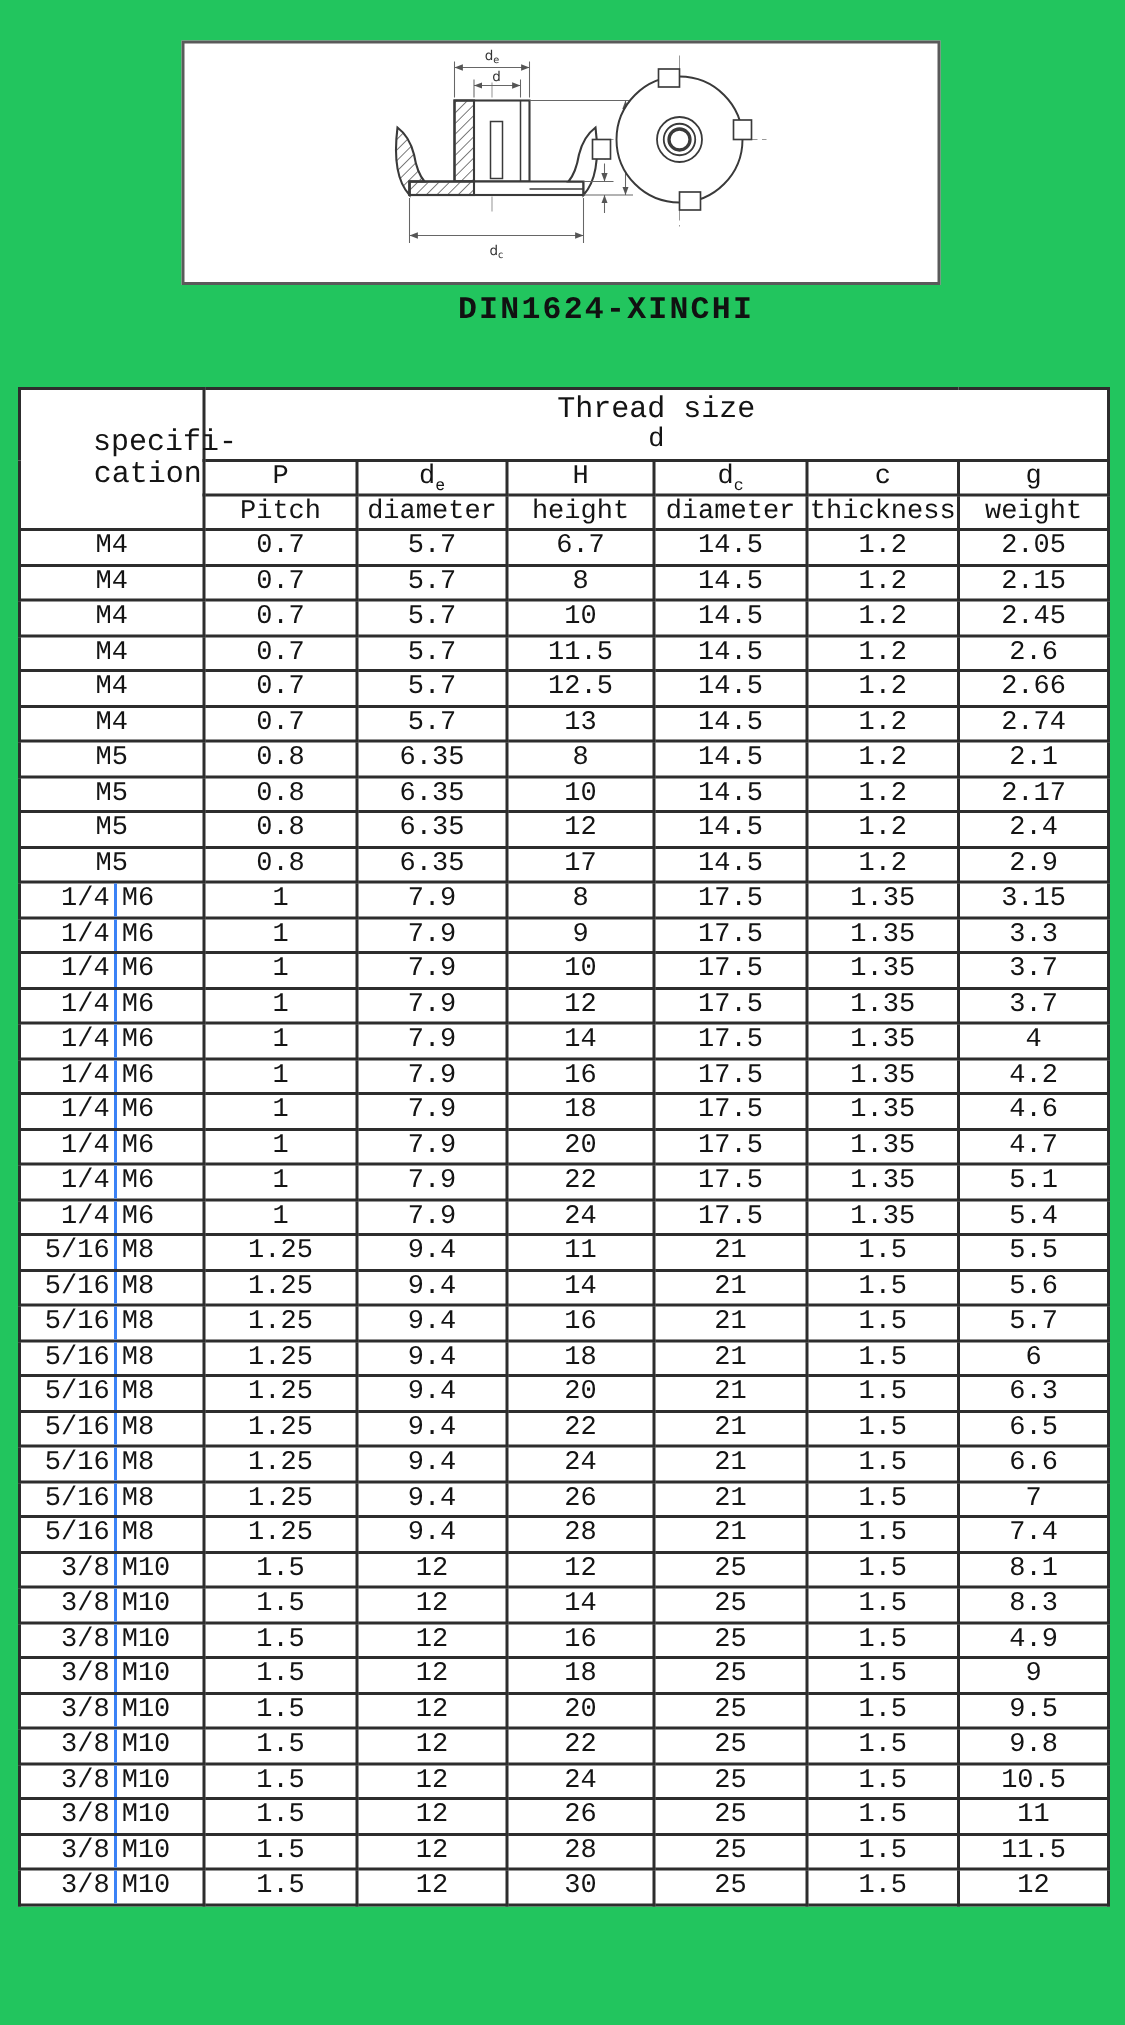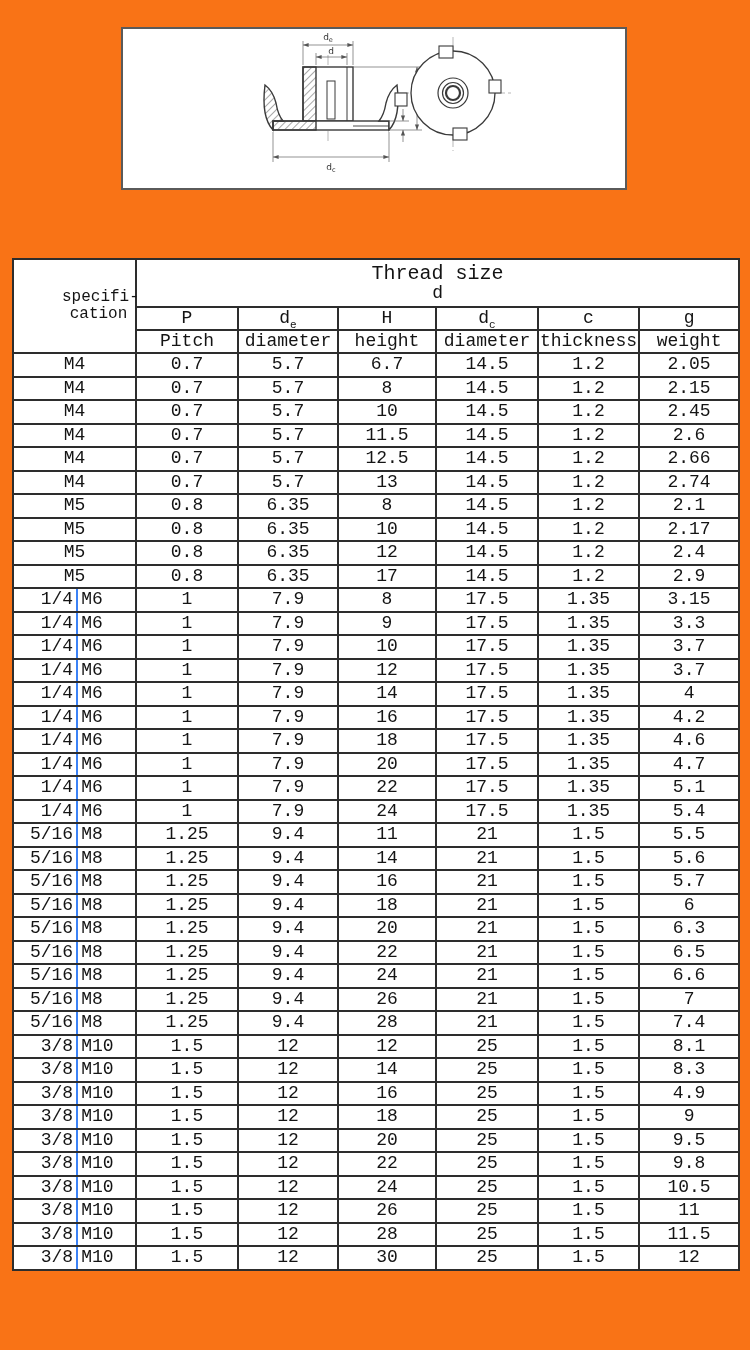--- a/index.html
+++ b/index.html
@@ -1,17 +1,17 @@
 <!DOCTYPE html>
 <html><head>
 <meta charset="utf-8">
 <style>
   html,body { margin:0; padding:0; background:#ffffff; }
   .page {
-    position:relative; width:750px; height:1350px; background:#f97316;
+    position:relative; width:750px; height:1350px; background:#22c55e;
     font-family:"Liberation Mono","DejaVu Sans Mono",monospace; color:#1a1a1a;
     overflow:hidden;
   }
 
   
   .drawing-box {
     position:absolute; left:121px; top:27px; width:502px; height:159px;
     border:2px solid #5a5a5a; background:#fff;
   }
   .drawing-box svg { display:block; }
@@ -29,21 +29,21 @@
 
   
   table.spec-table {
     position:absolute; left:12px; top:258px; width:726px;
     border-collapse:collapse; table-layout:fixed;
     font-size:18px; color:#141414; background:#fff;
   }
   .spec-table td { border:2px solid #2d2d2d; text-align:center; padding:0; line-height:1.05; }
   .spec-table sub { font-size:11px; line-height:0; }
 
-  td.hdr-spec { font-size:16px;padding-left:48px; }
+  td.hdr-spec { font-size:20px;padding-left:48px; }
   td.hdr-thread { height:46px; }
   .thread-l1 { font-size:20px; }
   .thread-l2 { font-size:18px; }
   tr.symbol-row td { height:21px; }
   tr.name-row td { height:21px;margin-left:48px; }
   tbody td { height:21.5px; }
 
   td.spec { padding:0; }
   .spec-split { display:flex; align-items:stretch; height:21.5px; }
   .spec-split .sl {
@@ -129,20 +129,21 @@
         <rect x="330" y="99" width="14" height="12" fill="#ffffff" stroke-width="1.1"></rect>
         <rect x="272" y="64" width="12" height="13" fill="#ffffff" stroke-width="1.1"></rect>
 
         <circle cx="330" cy="64" r="15" stroke-width="1.2"></circle>
         <circle cx="330" cy="64" r="10.5" stroke-width="1.2"></circle>
         <circle cx="330" cy="64" r="7" stroke-width="2.2"></circle>
       </g>
     </svg>
   </div>
 
+  <div class="product-title">DIN1624-XINCHI</div>
 
   <table class="spec-table">
     <colgroup>
       <col style="width:123px">
         <col style="width:102px">
         <col style="width:100px">
       <col style="width:98px">
         <col style="width:102px">
         <col style="width:101px">
         <col style="width:100px">

